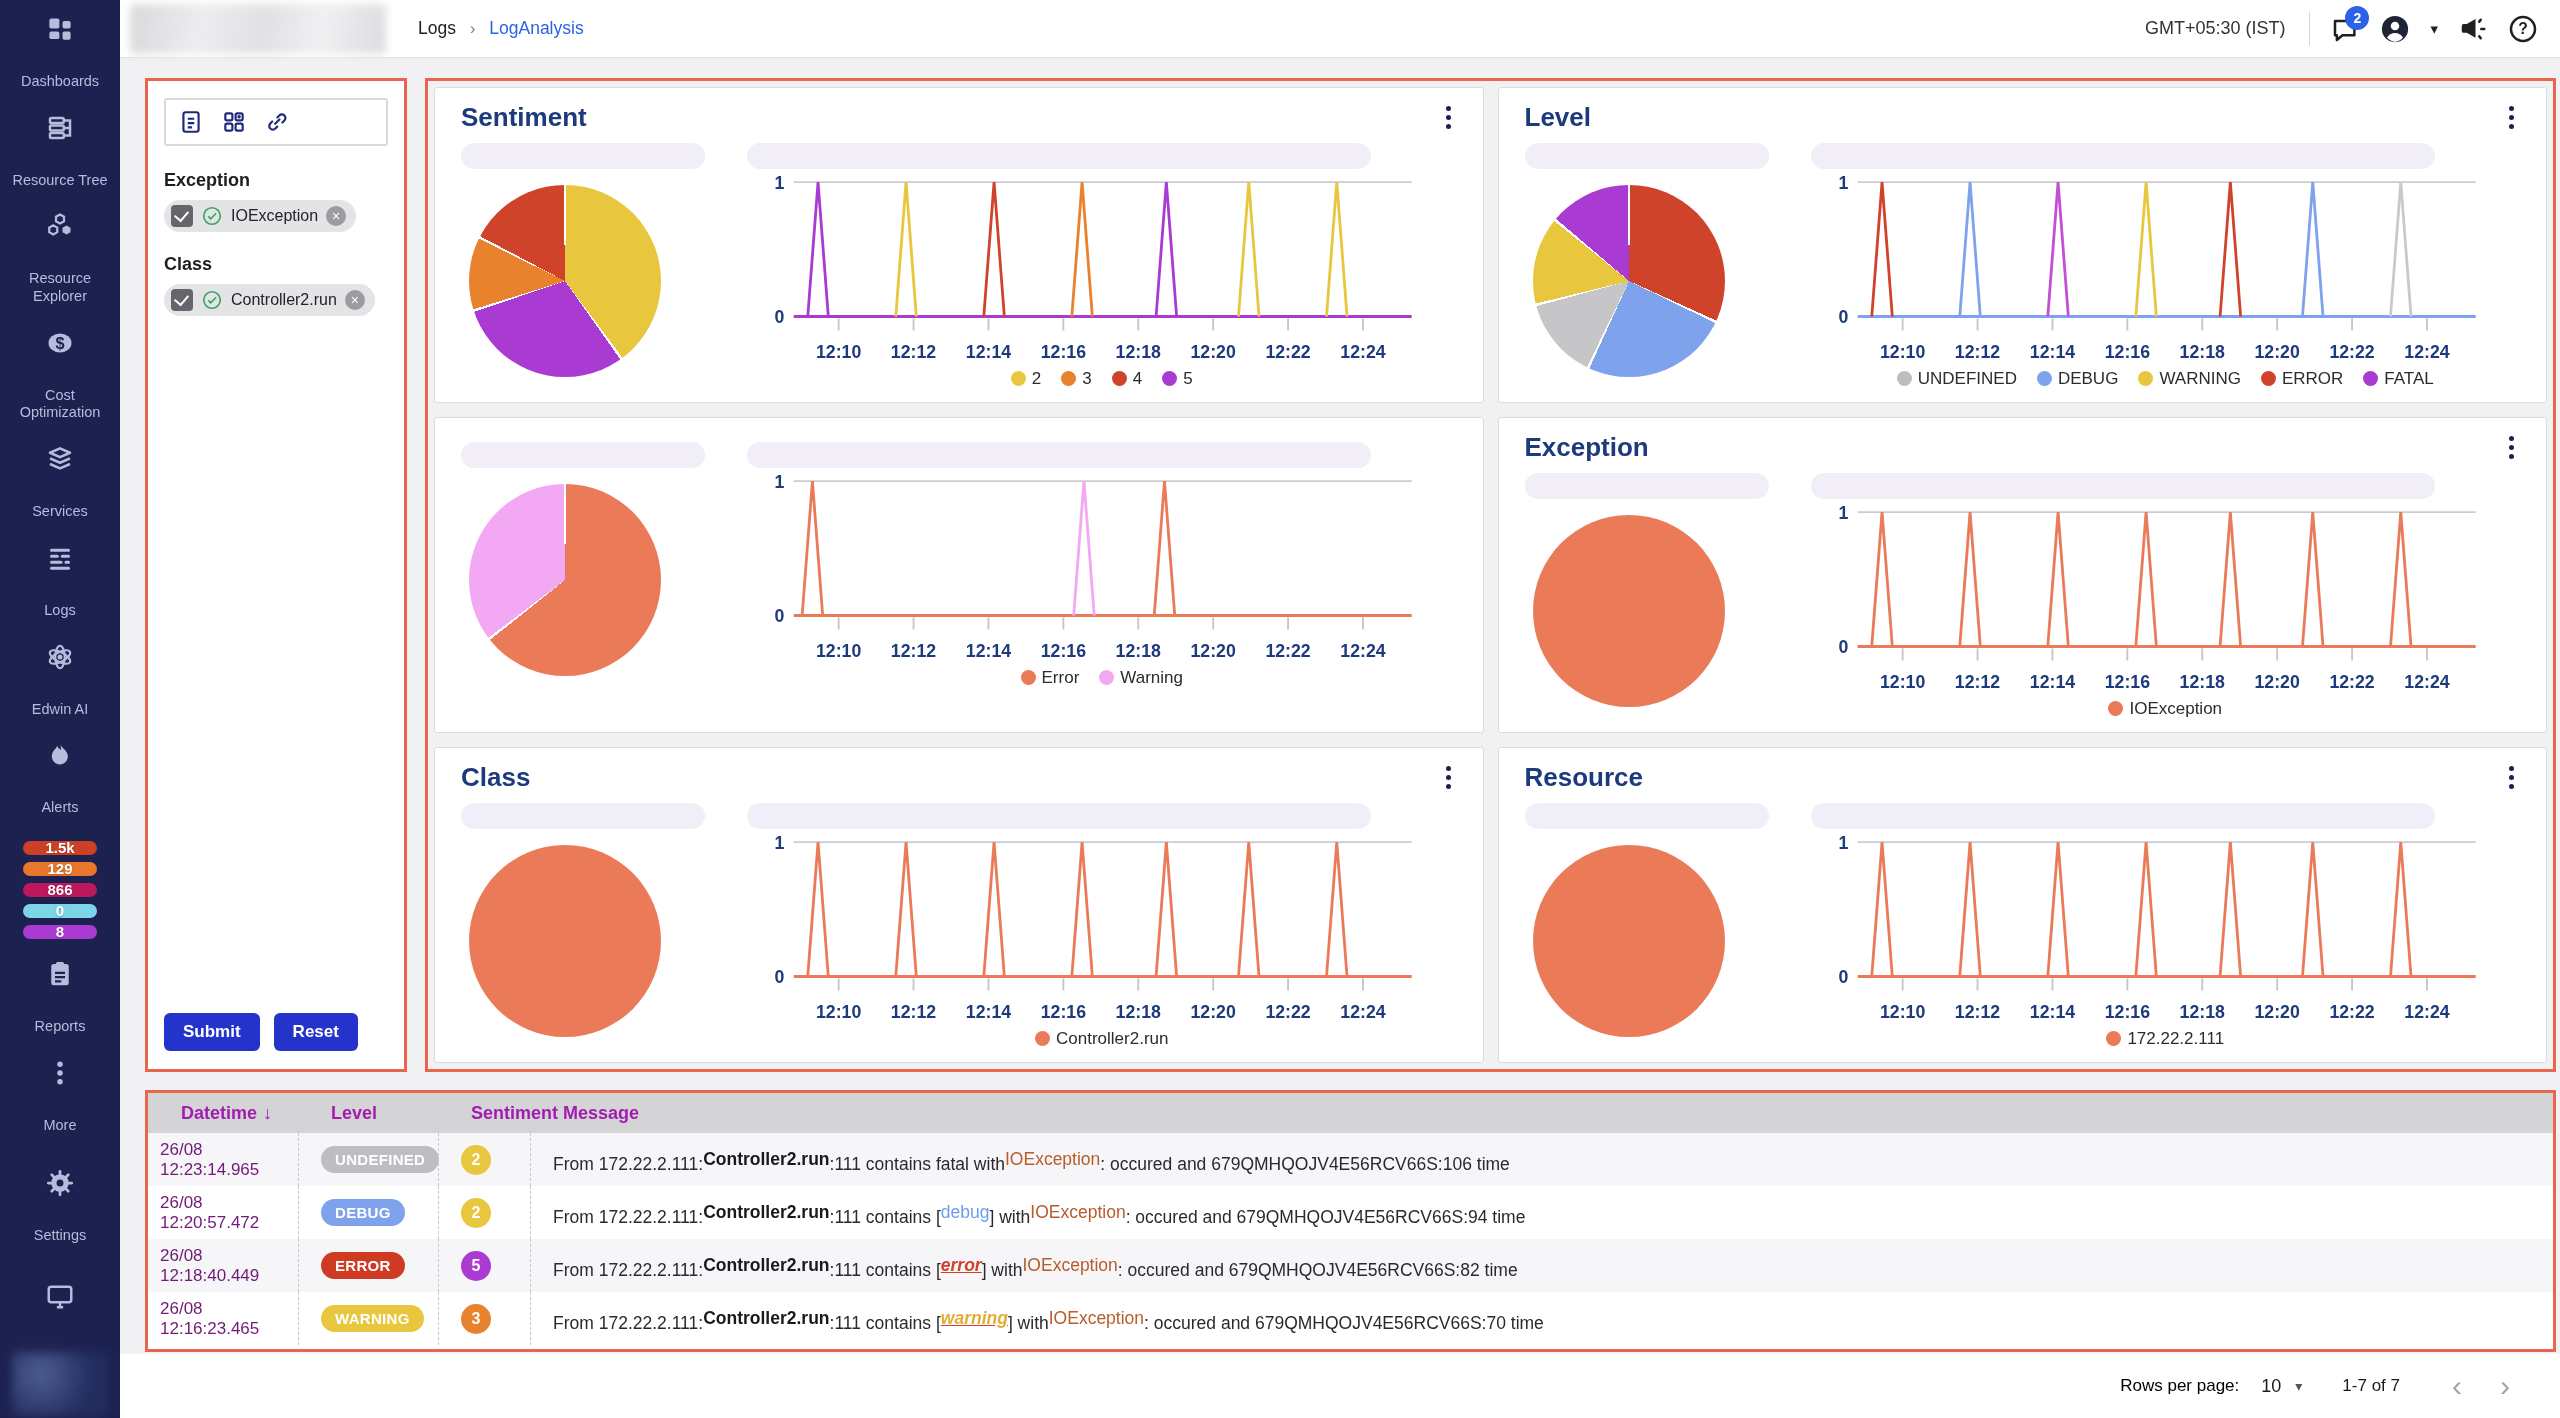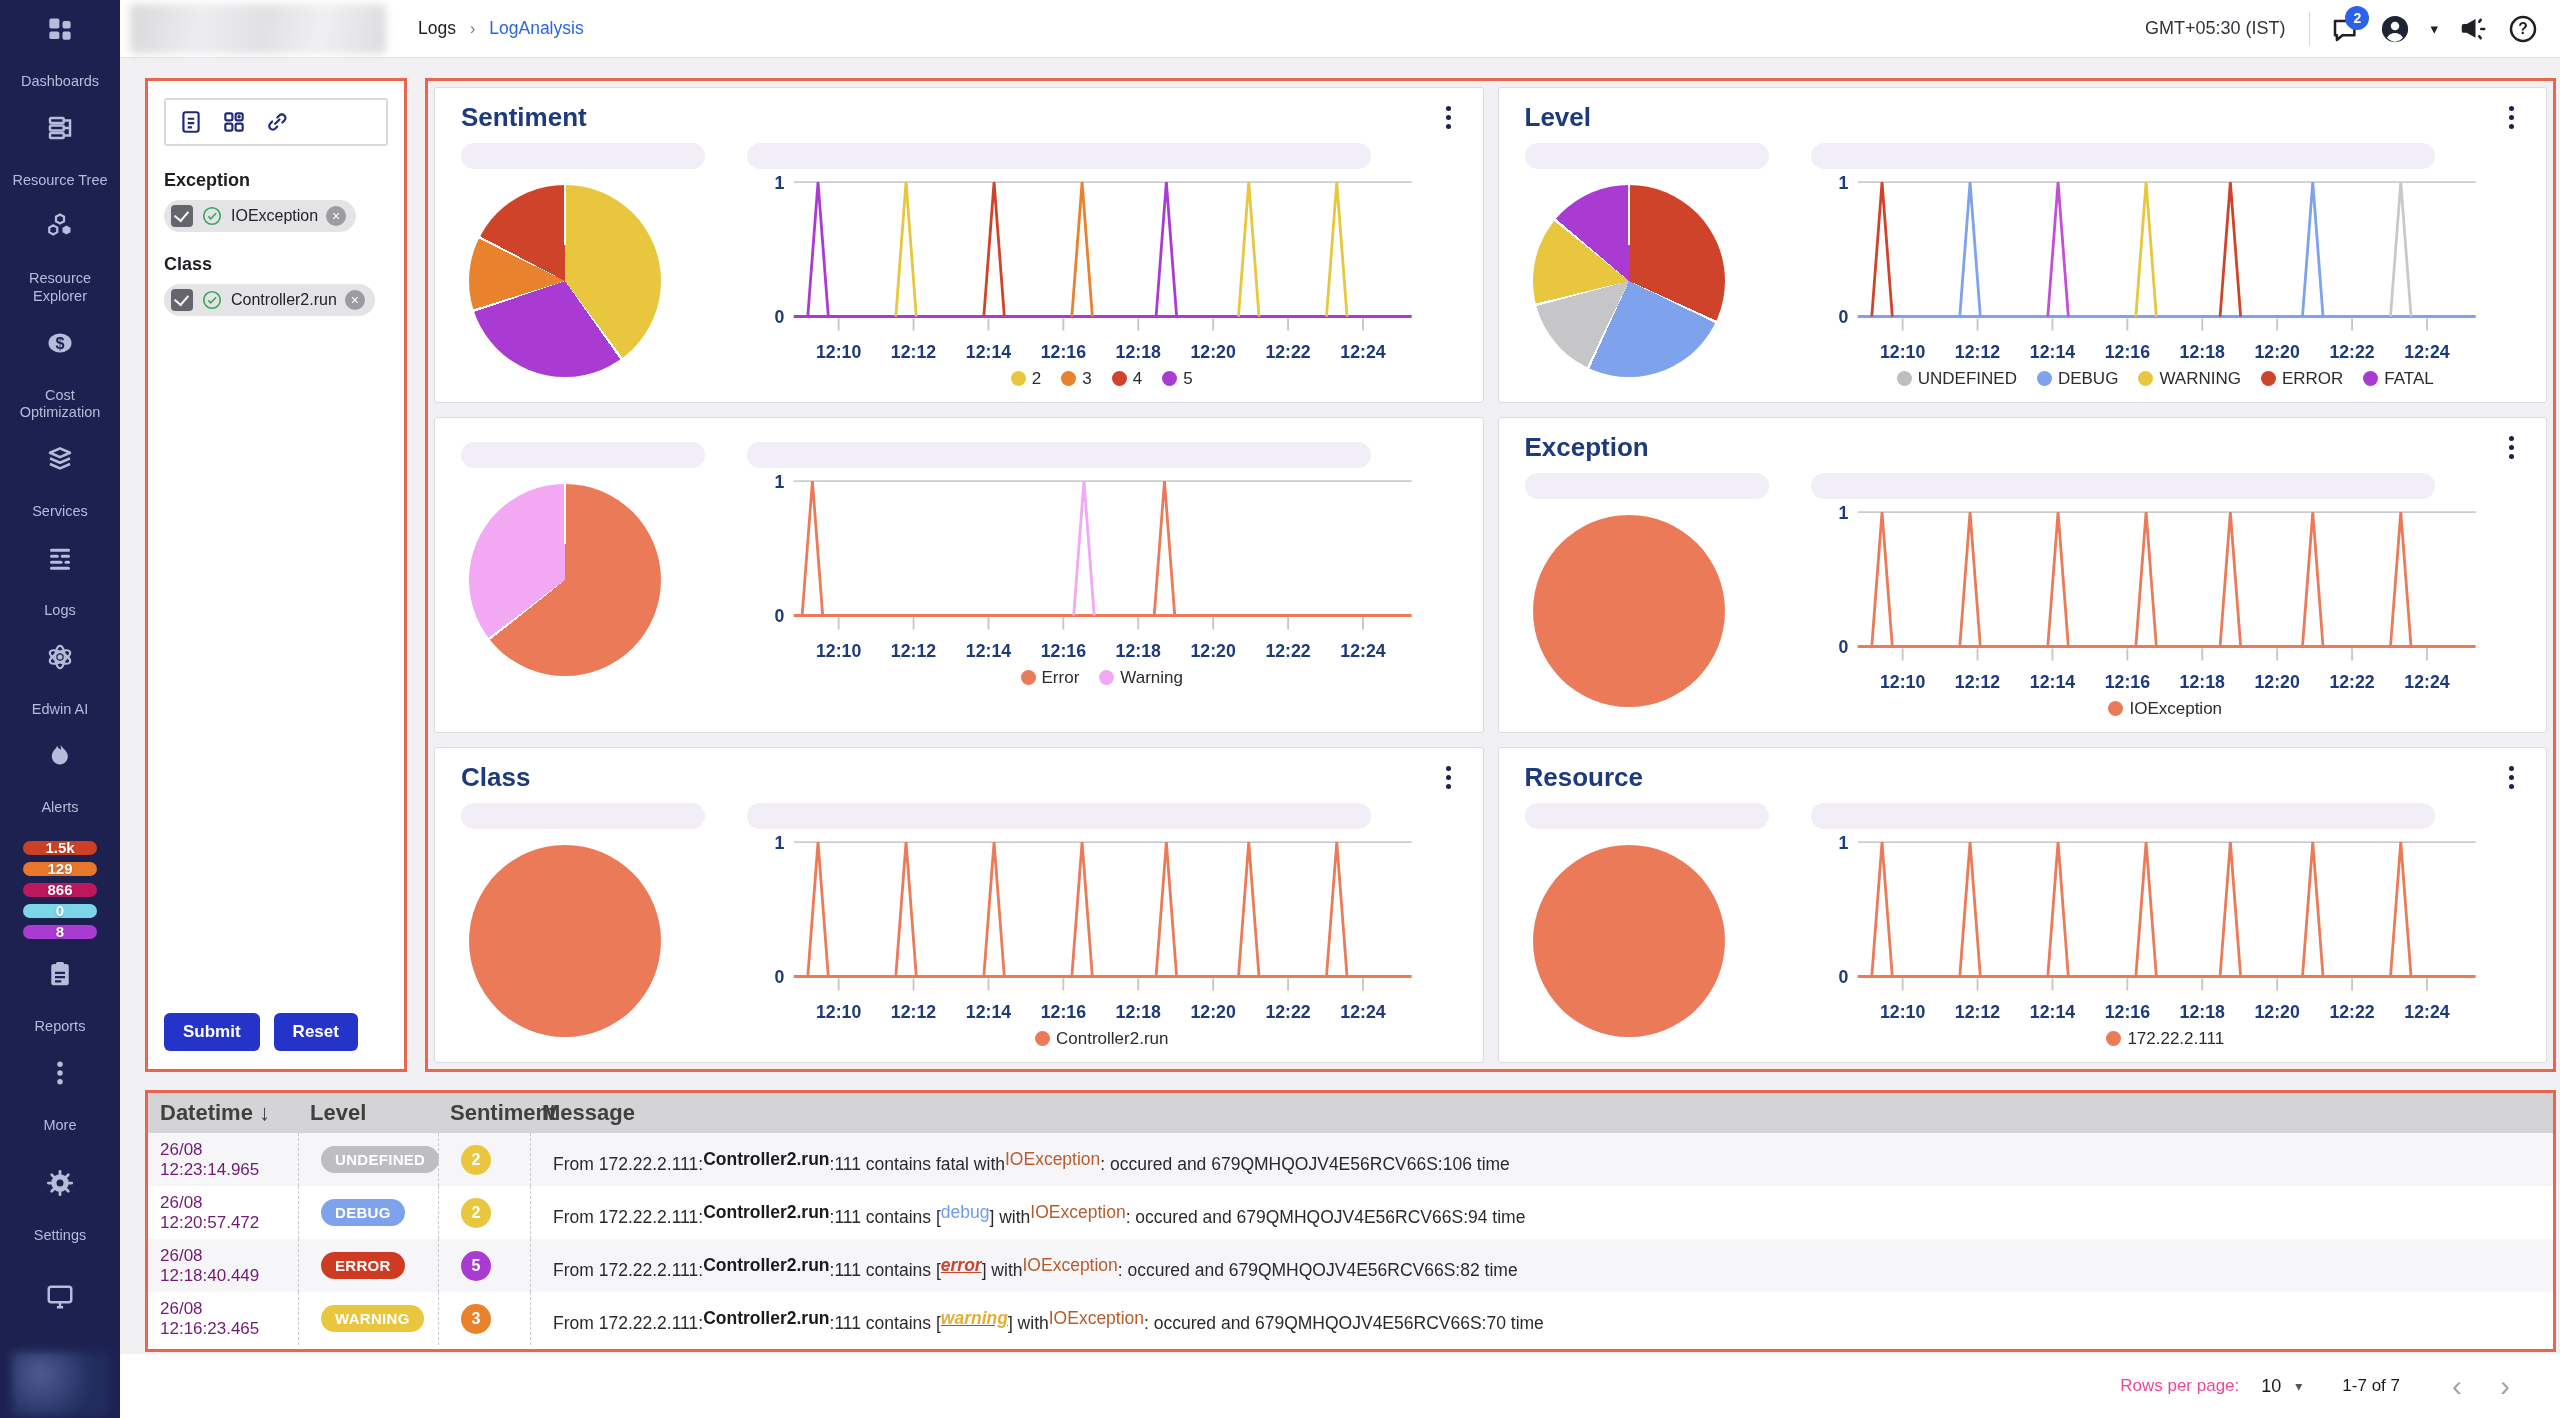--- a/index.html
+++ b/index.html
@@ -69,41 +69,41 @@
   .spike-svg { width:100%; display:block; }
   .ax { font:700 19px "Liberation Sans", sans-serif; fill:#1d3a7d; }
   .legend { display:flex; justify-content:center; align-items:center; gap:20px; margin-top:2px; }
   .legend-item { display:flex; align-items:center; gap:6px; cursor:pointer; }
   .legend-dot { width:15px; height:15px; border-radius:50%; flex:none; }
   .legend-label { font-size:17px; color:#2b2b30; }
 
   
   .table-region { position:absolute; left:25px; top:1032px; width:2411px; height:262px; border:3px solid #e8664d; background:#ffffff; overflow:hidden; }
   .t-header { display:grid; grid-template-columns:150px 140px 92px 1fr; height:40px; background:#d4d4d7; align-items:center; }
-  .t-header .th { font-size:22px; font-weight:700; color:#404040; padding-left:12px; white-space:nowrap; }
+  .t-header .th { font-size:18px; font-weight:700; color:#a21caf; padding-left:33px; white-space:nowrap; }
   .sort-arrow { font-weight:700; margin-left:6px; }
   .t-row { display:grid; grid-template-columns:150px 140px 92px 1fr; height:53px; align-items:center; cursor:pointer; }
   .t-row:nth-child(odd) { background:#f6f6f8; }
   .td { height:100%; display:flex; align-items:center; padding-left:22px; }
   .td + .td { border-left:1px dashed #c9c9cc; }
   .td-date { font-size:17px; color:#701a75;padding-left:12px; }
   .lvl-pill { color:#fff; font-size:15px; font-weight:700; border-radius:15px; padding:5px 14px; letter-spacing:.3px; }
   .sent-dot { width:30px; height:30px; border-radius:50%; color:#fff; font-size:16px; font-weight:700; display:flex; align-items:center; justify-content:center; }
   .td-msg { font-size:17.5px; white-space:nowrap; overflow:hidden; }
   .m-p { color:#2a2a2e;margin-top:10px; }
   .m-b { font-weight:700; color:#1a1a1e; }
   .m-ex { color:#b75c2d; }
   .m-dbg { color:#6f9bf0; }
   .m-err { color:#d0432b; font-style:italic; font-weight:700; text-decoration:underline; }
   .m-warn { color:#e2af35; font-style:italic; font-weight:700; text-decoration:underline; text-decoration-color:#d0432b; }
 
   
   .bottom-band { position:absolute; left:0; right:0; top:1296px; height:64px; background:#ffffff; }
   .pagination { position:absolute; right:38px; top:0; height:100%; display:flex; align-items:center; gap:14px; }
-  .pg-label { font-size:17px; color:#ec4899; }
+  .pg-label { font-size:17px; color:#000000; }
   .pg-value { font-size:18px; color:#1b1b1f; margin-left:8px; cursor:pointer; }
   .pg-caret { font-size:14px; color:#55555a; cursor:pointer; margin-right:26px; }
   .pg-range { font-size:17px; color:#1b1b1f; margin-right:26px; }
   .pg-chev { font-size:30px; line-height:1; color:#a3a3a8; cursor:pointer; padding:0 12px; }
 </style>
 </head>
 <body>
 
 <div class="sidebar">
   <div id="nav-top">

